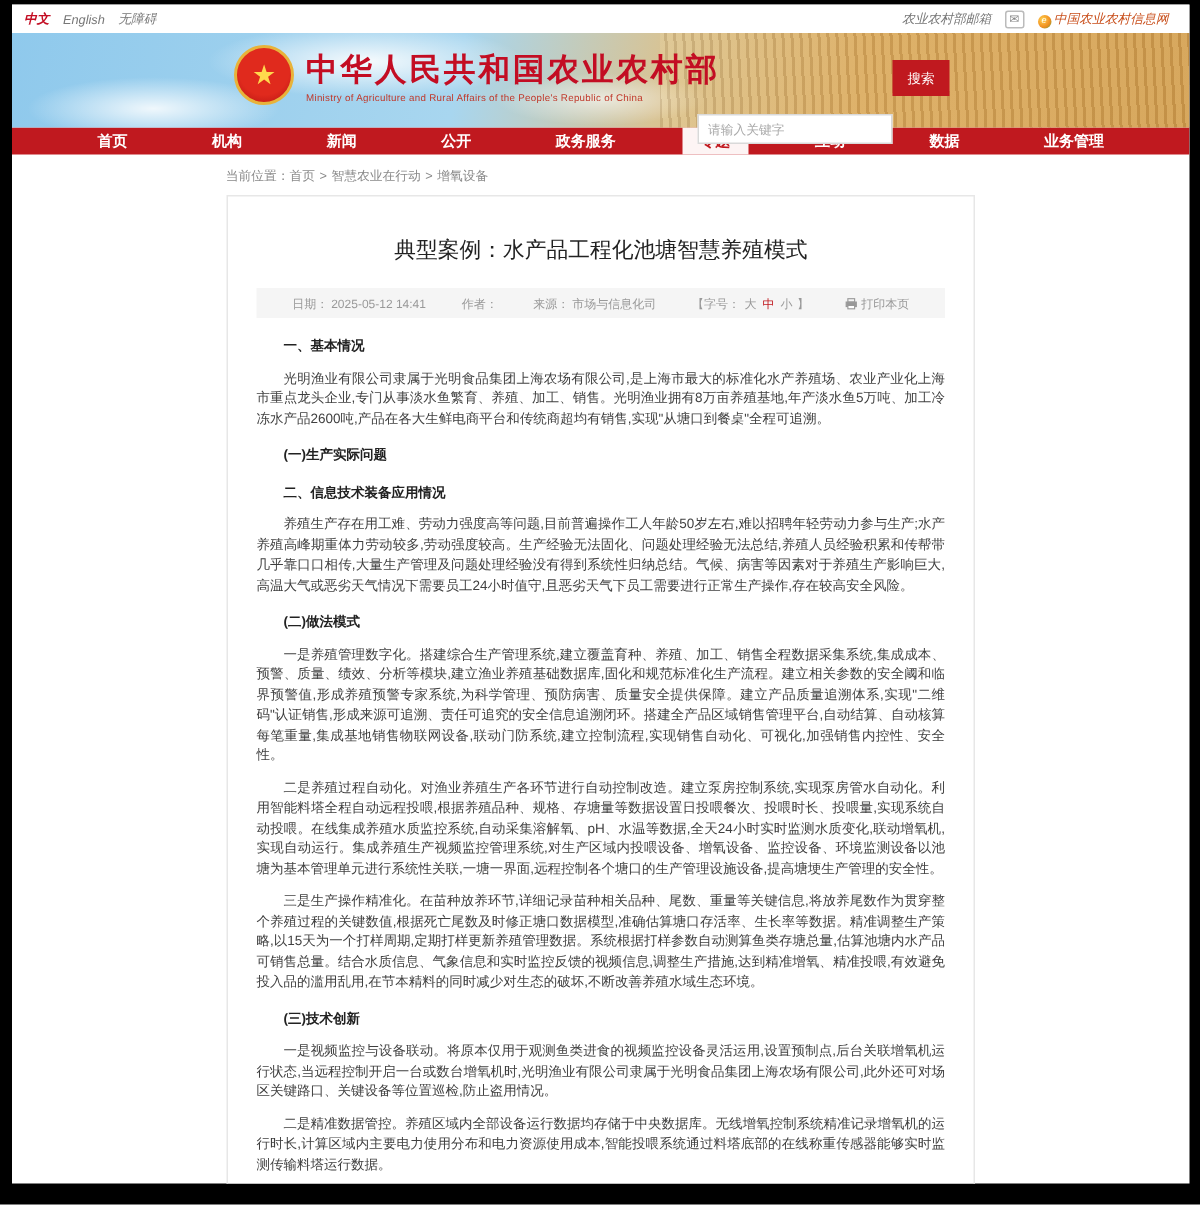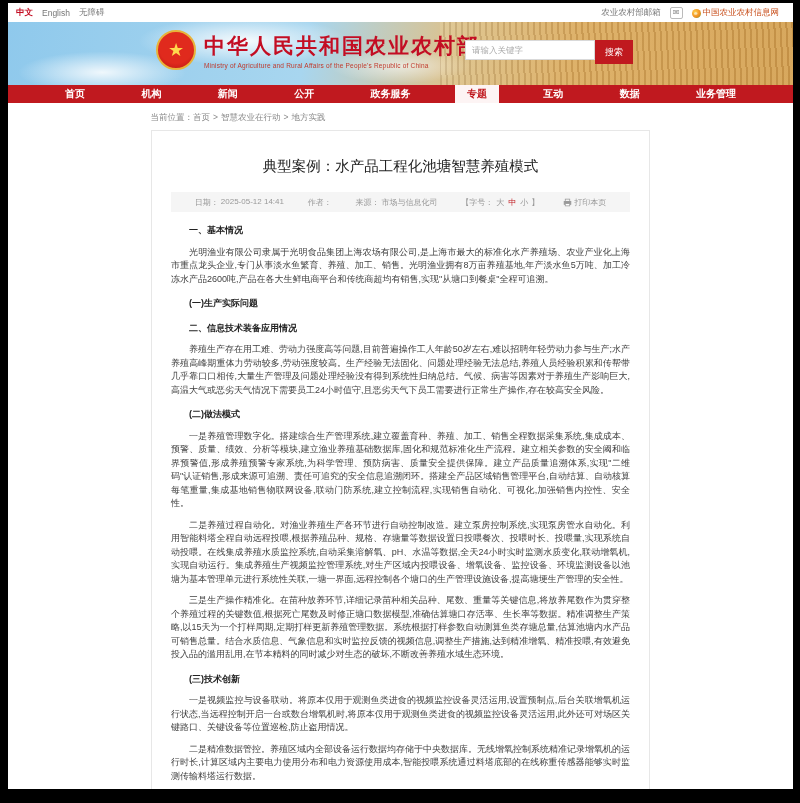--- a/index.html
+++ b/index.html
@@ -1,20 +1,20 @@
 <!DOCTYPE html>
 <html><head>
 <meta charset="utf-8">
 <style>
   * { margin:0; padding:0; box-sizing:border-box; }
   body { width:800px; height:803px; background:#000; font-family:"Liberation Sans","DejaVu Sans",sans-serif; overflow:hidden; }
   #screen { position:absolute; left:8px; top:3px; width:785px; height:786px; background:#fff; overflow:hidden; }
 
   
-  .topbar { height:19px; background:#fff; display:flex; align-items:center; justify-content:space-between; padding:0 14px 0 8px; font-size:8.5px; }
+  .topbar { height:19px; background:#fff; display:flex; align-items:center; justify-content:space-between; padding:0 14px 0 8px; font-size:8.5px;font-style:italic; }
   .topbar-left, .topbar-right { display:flex; align-items:center; gap:9px; }
   .lang-zh { color:#c30d23; font-weight:bold; }
   .muted { color:#777; }
   .mail-icon { display:inline-block; border:1px solid #bbb; border-radius:2px; padding:0 2px; color:#888; font-size:8px; line-height:10px; }
   .site-icon { display:inline-block; width:9px; height:9px; border-radius:50%; background:radial-gradient(circle at 35% 35%, #ffd24d, #f08c1e 60%, #3fae49); color:#fff; font-size:6px; text-align:center; line-height:9px; margin-right:2px; }
   .info-site { color:#c9501d; }
 
   
   .banner { position:relative; height:63px;
     background:
@@ -23,41 +23,41 @@
       radial-gradient(ellipse 100px 25px at 50% 70%, rgba(255,255,255,.6), rgba(255,255,255,0) 70%),
       linear-gradient(100deg, #8fc9ec 0%, #a8d6ef 38%, #d8c394 55%, #d7a75e 72%, #cf9b4f 100%);
   }
   .banner::after { content:""; position:absolute; right:0; top:0; width:45%; height:100%;
     background:repeating-linear-gradient(87deg, rgba(140,95,30,.18) 0 2px, rgba(255,225,160,.18) 2px 6px); }
   .brand { position:absolute; left:148px; top:8px; display:flex; align-items:center; gap:8px; z-index:2; }
   .emblem { width:40px; height:40px; border-radius:50%; background:radial-gradient(circle at 50% 40%, #e02a1d 60%, #b21212); border:2px solid #e8b33a; color:#ffd94d; display:flex; align-items:center; justify-content:center; font-size:18px; }
   .brand-title { color:#c30d23; font-weight:bold; font-size:21px; letter-spacing:2px; font-family:"Liberation Serif","DejaVu Serif",serif; }
   .brand-sub { color:#c0392b; font-size:6.5px; margin-top:2px; letter-spacing:.2px; }
   .search { position:absolute; right:160px; top:18px; display:flex; z-index:3; }
-  .search input { width:130px; height:20px; border:1px solid #d9d9d9; background:#fff; font-size:8.5px; padding:0 6px; color:#333; outline:none; }
+  .search input { width:130px; height:20px; border:1px solid #d9d9d9; background:#fff; font-size:8.5px; padding:0 6px; color:#333; outline:none;margin-top:36px; }
   .search input::placeholder { color:#aaa; }
   .search button { height:24px; background:#c0191f; color:#fff; border:none; font-size:9px; padding:0 10px; cursor:pointer; }
 
   
   .nav { height:18px; background:#c0191f; display:flex; align-items:stretch; justify-content:space-between; padding:0 45px; }
   .nav-item { color:#fff; font-size:10px; font-weight:bold; display:flex; align-items:center; padding:0 12px; cursor:pointer; }
   .nav-item.active { background:#fdf4f4; color:#c0191f; }
 
   
   .crumb-wrap { width:500px; margin:0 auto; }
   .breadcrumb { padding:9px 0 6px 0; font-size:8.5px; color:#8a8a8a; }
   .breadcrumb a { color:#8a8a8a; text-decoration:none; cursor:pointer; }
   .crumb-sep { margin:0 3px; }
 
   
   .card { width:499px; margin:0 auto; background:#fff; border:1px solid #e7e7e7; padding:14px 19px 20px; min-height:630px; }
   .article-title { text-align:center; font-size:14.5px; font-weight:normal; color:#222; margin:12px 0 16px; }
   .meta { background:#f5f5f5; height:20px; display:flex; align-items:center; justify-content:space-evenly; font-size:8px; color:#999; }
   .meta .red { color:#c0191f; }
-  .meta-item { display:flex; gap:2px; }
+  .meta-item { display:flex; align-items:center; gap:2px; }
   .font-opt { cursor:pointer; margin:0 1px; }
   .print { cursor:pointer; display:flex; align-items:center; gap:2px; color:#999; }
   .printer-svg { width:9px; height:9px; }
 
   
   .body-text { margin-top:12px; }
   .blk { font-size:9px; line-height:13.5px; color:#3f3f3f; text-align:justify; text-indent:2em; }
   .blk.p { margin:8px 0; }
   .blk.h1, .blk.h2 { font-weight:bold; color:#222; margin:11px 0 7px; }
 </style>
@@ -102,21 +102,21 @@
     <span class="nav-item">公开</span>
     <span class="nav-item">政务服务</span>
     <span class="nav-item active">专题</span>
     <span class="nav-item">互动</span>
     <span class="nav-item">数据</span>
     <span class="nav-item">业务管理</span>
   </div>
 
   <div class="crumb-wrap">
     <div class="breadcrumb">
-      <span>当前位置：</span><a>首页</a><span class="crumb-sep">&gt;</span><a>智慧农业在行动</a><span class="crumb-sep">&gt;</span><a>地方实践</a>
+      <span>当前位置：</span><a>首页</a><span class="crumb-sep">&gt;</span><a>智慧农业在行动</a><span class="crumb-sep">&gt;</span><a>增氧设备</a>
     </div>
   </div>
 
   <div class="card">
     <div class="article-title">典型案例：水产品工程化池塘智慧养殖模式</div>
 
     <div class="meta">
       <span class="meta-item">
         <span>日期：</span>
           <span>2025-05-12 14:41</span>
@@ -147,19 +147,19 @@
       <div class="blk h1">一、基本情况</div>
       <div class="blk p">光明渔业有限公司隶属于光明食品集团上海农场有限公司,是上海市最大的标准化水产养殖场、农业产业化上海市重点龙头企业,专门从事淡水鱼繁育、养殖、加工、销售。光明渔业拥有8万亩养殖基地,年产淡水鱼5万吨、加工冷冻水产品2600吨,产品在各大生鲜电商平台和传统商超均有销售,实现"从塘口到餐桌"全程可追溯。</div>
       <div class="blk h2">(一)生产实际问题</div>
       <div class="blk h1">二、信息技术装备应用情况</div>
       <div class="blk p">养殖生产存在用工难、劳动力强度高等问题,目前普遍操作工人年龄50岁左右,难以招聘年轻劳动力参与生产;水产养殖高峰期重体力劳动较多,劳动强度较高。生产经验无法固化、问题处理经验无法总结,养殖人员经验积累和传帮带几乎靠口口相传,大量生产管理及问题处理经验没有得到系统性归纳总结。气候、病害等因素对于养殖生产影响巨大,高温大气或恶劣天气情况下需要员工24小时值守,且恶劣天气下员工需要进行正常生产操作,存在较高安全风险。</div>
       <div class="blk h2">(二)做法模式</div>
       <div class="blk p">一是养殖管理数字化。搭建综合生产管理系统,建立覆盖育种、养殖、加工、销售全程数据采集系统,集成成本、预警、质量、绩效、分析等模块,建立渔业养殖基础数据库,固化和规范标准化生产流程。建立相关参数的安全阈和临界预警值,形成养殖预警专家系统,为科学管理、预防病害、质量安全提供保障。建立产品质量追溯体系,实现"二维码"认证销售,形成来源可追溯、责任可追究的安全信息追溯闭环。搭建全产品区域销售管理平台,自动结算、自动核算每笔重量,集成基地销售物联网设备,联动门防系统,建立控制流程,实现销售自动化、可视化,加强销售内控性、安全性。</div>
       <div class="blk p">二是养殖过程自动化。对渔业养殖生产各环节进行自动控制改造。建立泵房控制系统,实现泵房管水自动化。利用智能料塔全程自动远程投喂,根据养殖品种、规格、存塘量等数据设置日投喂餐次、投喂时长、投喂量,实现系统自动投喂。在线集成养殖水质监控系统,自动采集溶解氧、pH、水温等数据,全天24小时实时监测水质变化,联动增氧机,实现自动运行。集成养殖生产视频监控管理系统,对生产区域内投喂设备、增氧设备、监控设备、环境监测设备以池塘为基本管理单元进行系统性关联,一塘一界面,远程控制各个塘口的生产管理设施设备,提高塘埂生产管理的安全性。</div>
       <div class="blk p">三是生产操作精准化。在苗种放养环节,详细记录苗种相关品种、尾数、重量等关键信息,将放养尾数作为贯穿整个养殖过程的关键数值,根据死亡尾数及时修正塘口数据模型,准确估算塘口存活率、生长率等数据。精准调整生产策略,以15天为一个打样周期,定期打样更新养殖管理数据。系统根据打样参数自动测算鱼类存塘总量,估算池塘内水产品可销售总量。结合水质信息、气象信息和实时监控反馈的视频信息,调整生产措施,达到精准增氧、精准投喂,有效避免投入品的滥用乱用,在节本精料的同时减少对生态的破坏,不断改善养殖水域生态环境。</div>
       <div class="blk h2">(三)技术创新</div>
-      <div class="blk p">一是视频监控与设备联动。将原本仅用于观测鱼类进食的视频监控设备灵活运用,设置预制点,后台关联增氧机运行状态,当远程控制开启一台或数台增氧机时,将原本仅用于观测鱼类进食的视频监控设备灵活运用,此外还可对场区关键路口、关键设备等位置巡检,防止盗用情况。</div>
+      <div class="blk p">一是视频监控与设备联动。将原本仅用于观测鱼类进食的视频监控设备灵活运用,设置预制点,后台关联增氧机运行状态,当远程控制开启一台或数台增氧机时,光明渔业有限公司隶属于光明食品集团上海农场有限公司,此外还可对场区关键路口、关键设备等位置巡检,防止盗用情况。</div>
       <div class="blk p">二是精准数据管控。养殖区域内全部设备运行数据均存储于中央数据库。无线增氧控制系统精准记录增氧机的运行时长,计算区域内主要电力使用分布和电力资源使用成本,智能投喂系统通过料塔底部的在线称重传感器能够实时监测传输料塔运行数据。</div>
 
     </div>
   </div>
 
 </div>
 
 </body></html>

